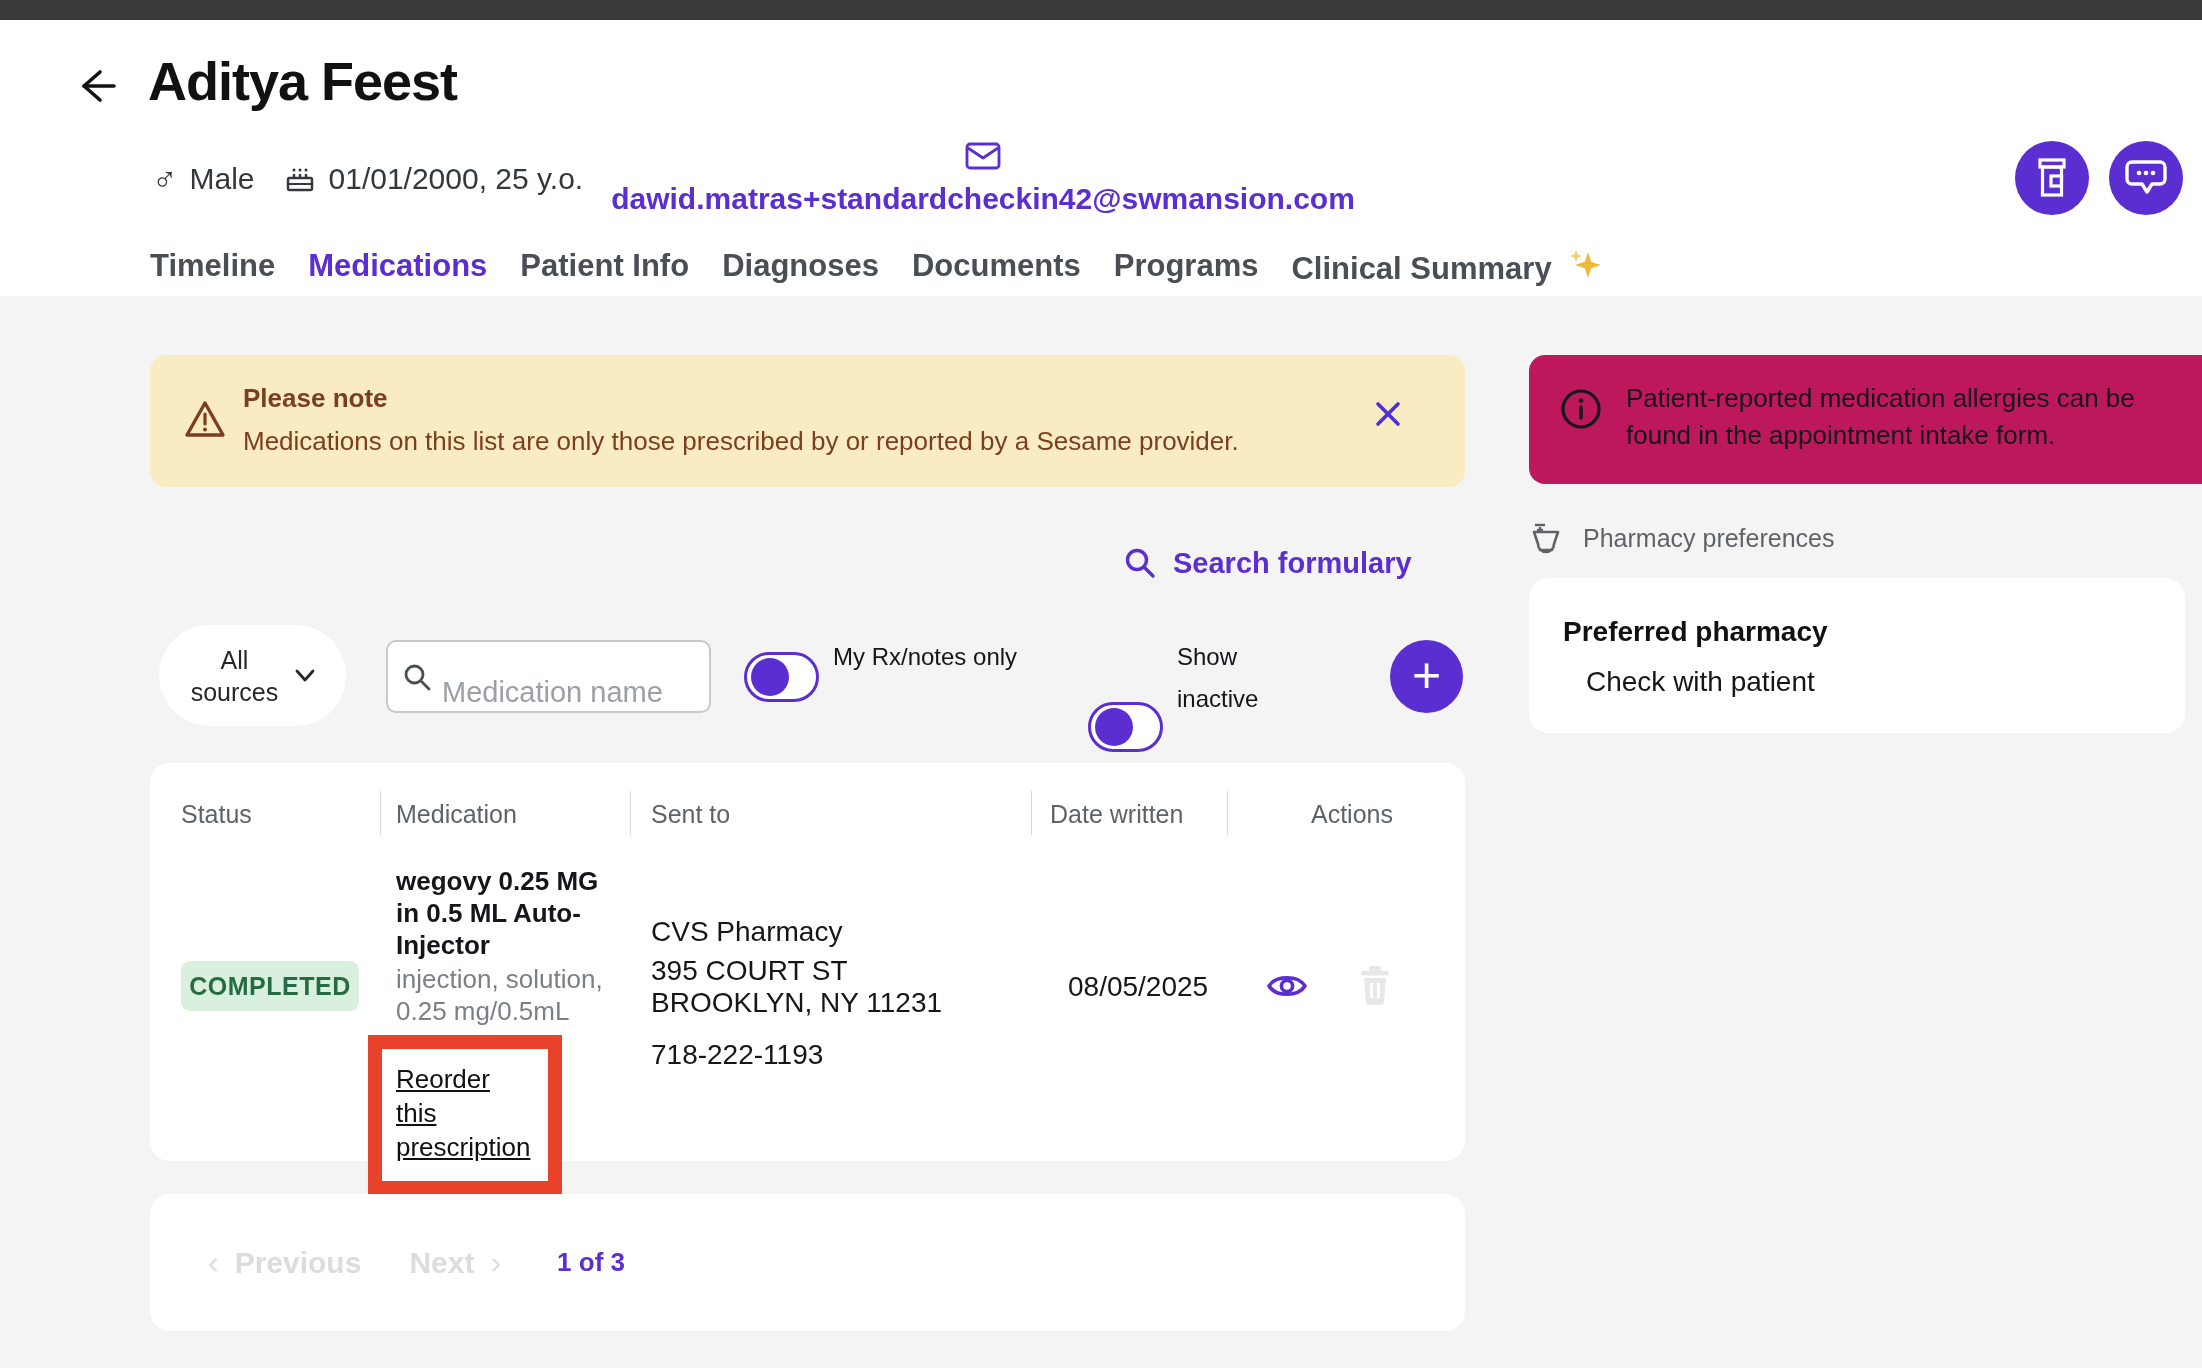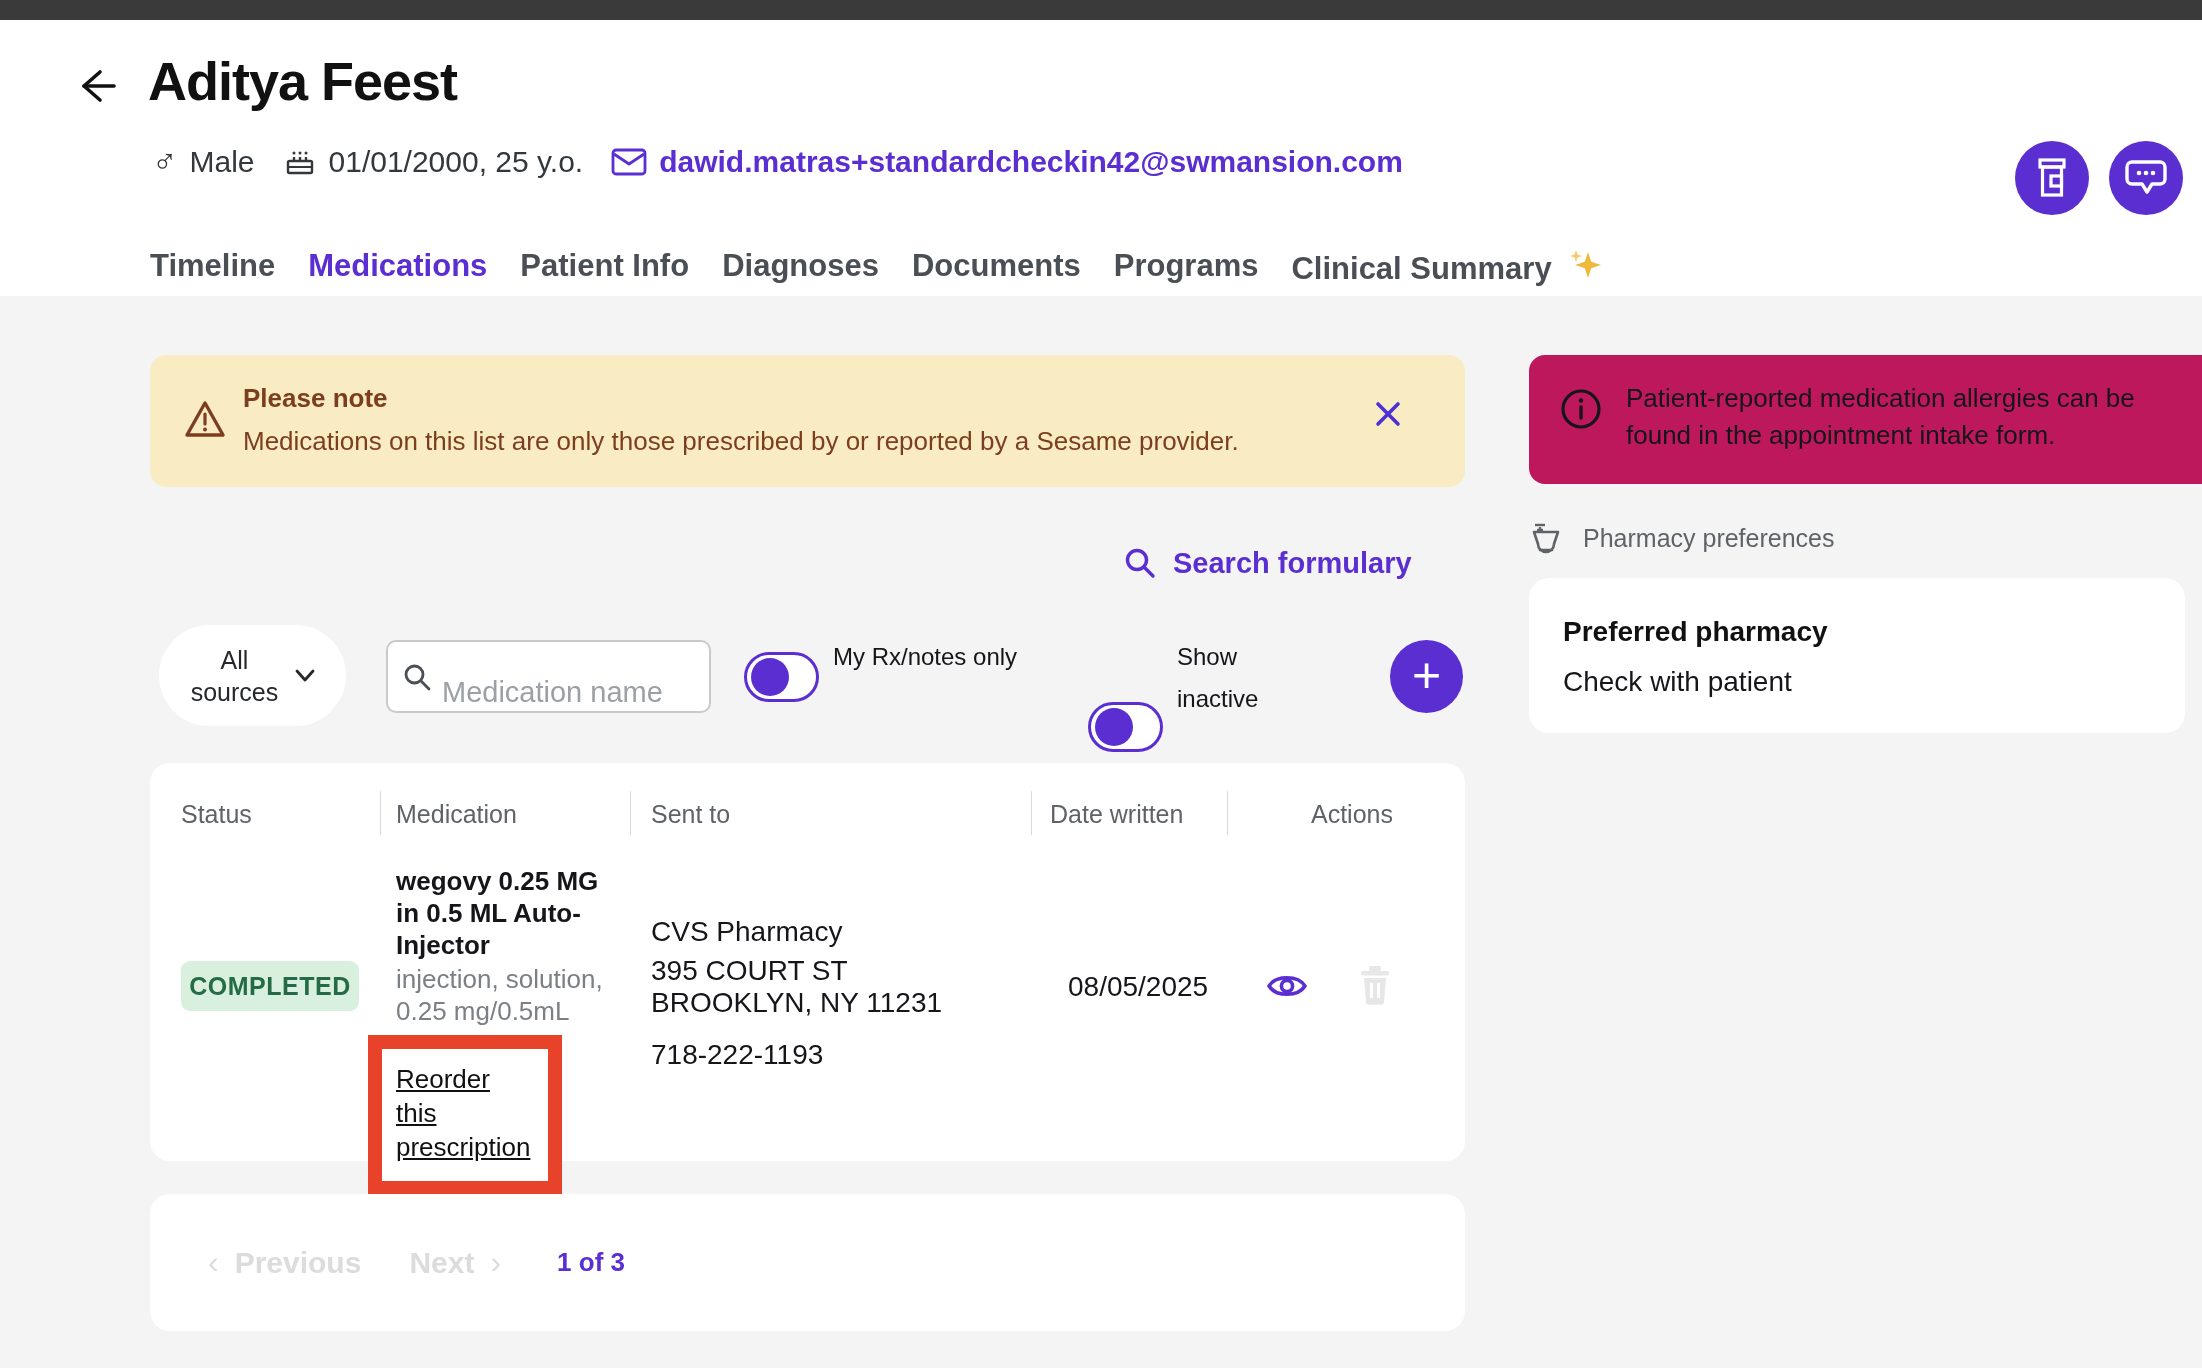--- a/index.html
+++ b/index.html
@@ -9,21 +9,21 @@
   .abs { position:absolute; }
 
   .topbar { left:0; top:0; width:2202px; height:20px; background:#3a3a3a; }
 
   
   .back-btn { left:70px; top:62px; width:48px; height:48px; cursor:pointer; }
   .patient-name { left:148px; top:50px; font-size:54px; font-weight:800; letter-spacing:-1px; color:#111; }
   .meta-row { left:152px; top:142px; display:flex; align-items:center; gap:28px; font-size:30px; color:#33383d; }
   .meta-item { display:flex; align-items:center; gap:12px; }
   .male-glyph { font-size:34px; color:#33383d; }
-  .email-item { color:#5b2ed1; font-weight:700; }
+  .email-item { color:#5b2ed1; font-weight:700;flex-direction:column; }
   .circle-btn { width:74px; height:74px; border-radius:50%; background:#5b2ed1; display:flex; align-items:center; justify-content:center; cursor:pointer; }
 
   
   .tabs { left:150px; top:248px; display:flex; gap:33px; font-size:31px; font-weight:600; color:#4a4f55; }
   .tab { padding-bottom:14px; cursor:pointer; white-space:nowrap; }
   .tab.active { color:#5b2ed1; border-bottom:5px solid #5b2ed1; }
   .tab-sparkle { display:inline-flex; margin-left:8px; vertical-align:-3px; }
 
   .content-bg { left:0; top:296px; width:2202px; height:1072px; background:#f4f4f4; }
 
@@ -38,21 +38,21 @@
   .allergy-icon { position:absolute; left:30px; top:32px; }
   .allergy-text { position:absolute; left:97px; top:25px; width:535px; font-size:26px; line-height:37px; color:#15151a; }
 
   
   .search-formulary { left:1123px; top:546px; display:flex; align-items:center; gap:16px; color:#5b2ed1; font-size:29px; font-weight:700; cursor:pointer; }
 
   
   .pharm-label { left:1531px; top:522px; display:flex; align-items:center; gap:22px; font-size:25px; color:#5f6368; }
   .pharm-card { left:1529px; top:578px; width:656px; height:155px; background:#ffffff; border-radius:20px; padding:38px 34px; }
   .pharm-card .title { font-size:28px; font-weight:700; color:#111; }
-  .pharm-card .value { font-size:28px; color:#15151a; margin-top:18px; }
+  .pharm-card .value { font-size:28px; color:#15151a; margin-top:18px;margin-left:23px; }
 
   
   .source-pill { left:159px; top:625px; width:187px; height:101px; background:#ffffff; border-radius:54px; display:flex; align-items:center; justify-content:center; gap:12px; cursor:pointer; }
   .source-pill .txt { width:92px; text-align:center; font-size:25px; line-height:32px; color:#26282b; }
   .search-box { left:386px; top:640px; width:325px; height:73px; background:#ffffff; border:2px solid #c9c9c9; border-radius:10px; display:flex; align-items:center; padding:0 14px; gap:10px; }
   .search-box input { border:none; outline:none; width:100%; font-size:29px; color:#333; font-family:"Liberation Sans", sans-serif; background:transparent;margin-top:32px; }
   .search-box input::placeholder { color:#9aa0a6; }
   .toggle { width:75px; height:50px; border:3px solid #5b2ed1; border-radius:28px; background:#ffffff; position:relative; cursor:pointer; }
   .toggle .knob { position:absolute; left:4px; top:3px; width:38px; height:38px; border-radius:50%; background:#5b2ed1; }
   .toggle1 { left:744px; top:652px; }

